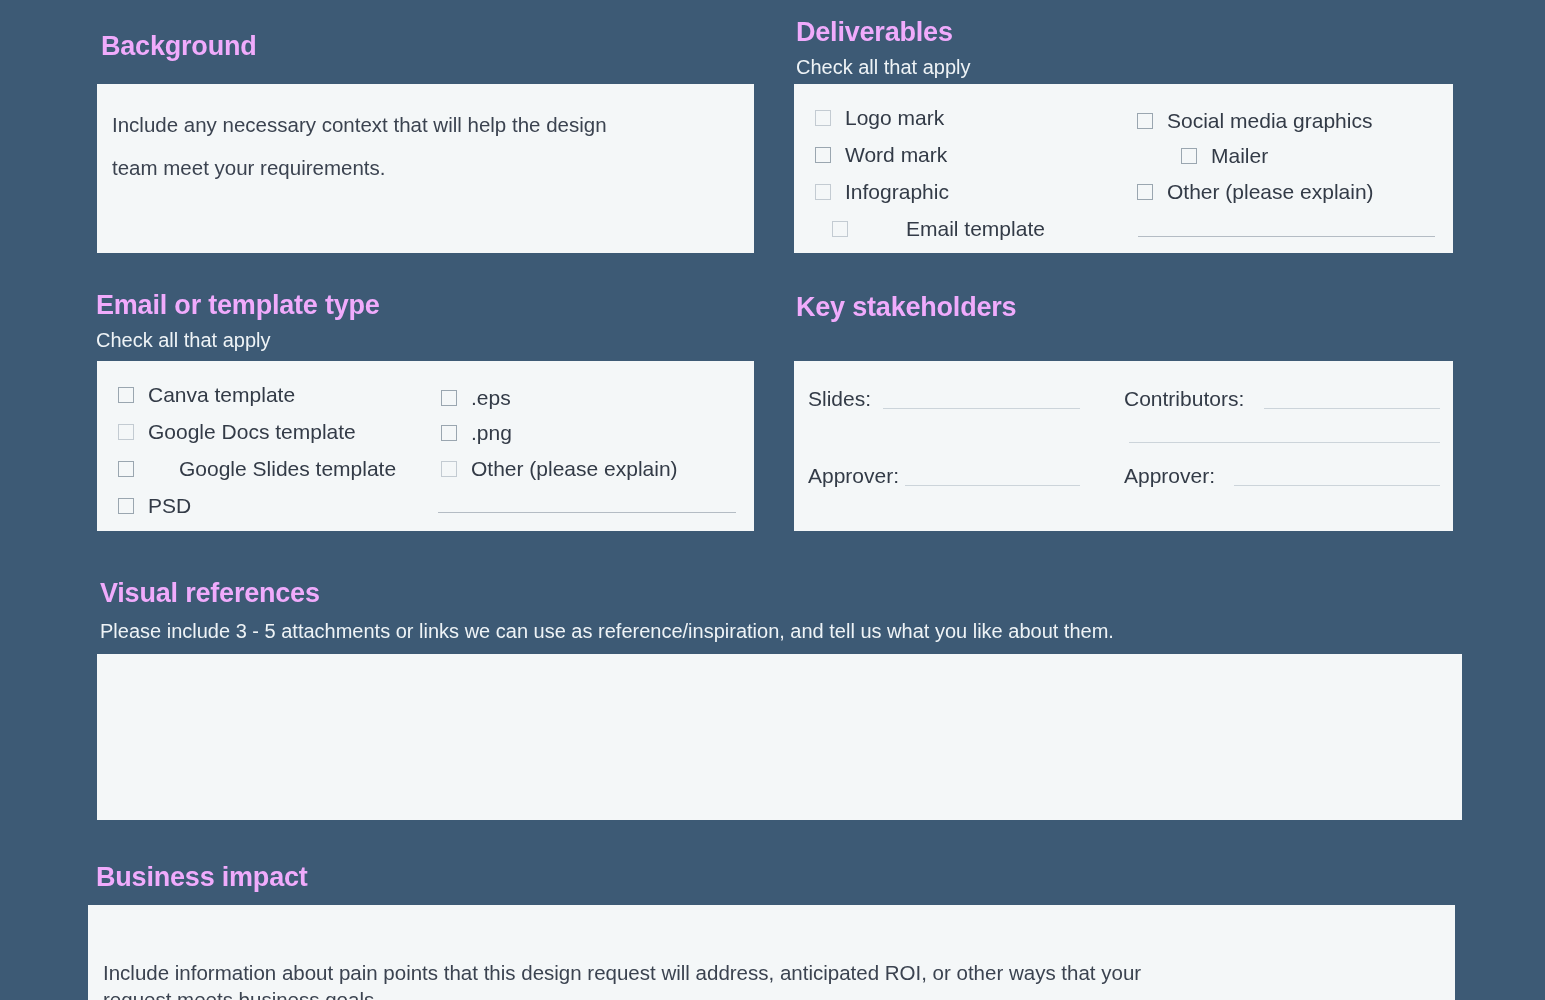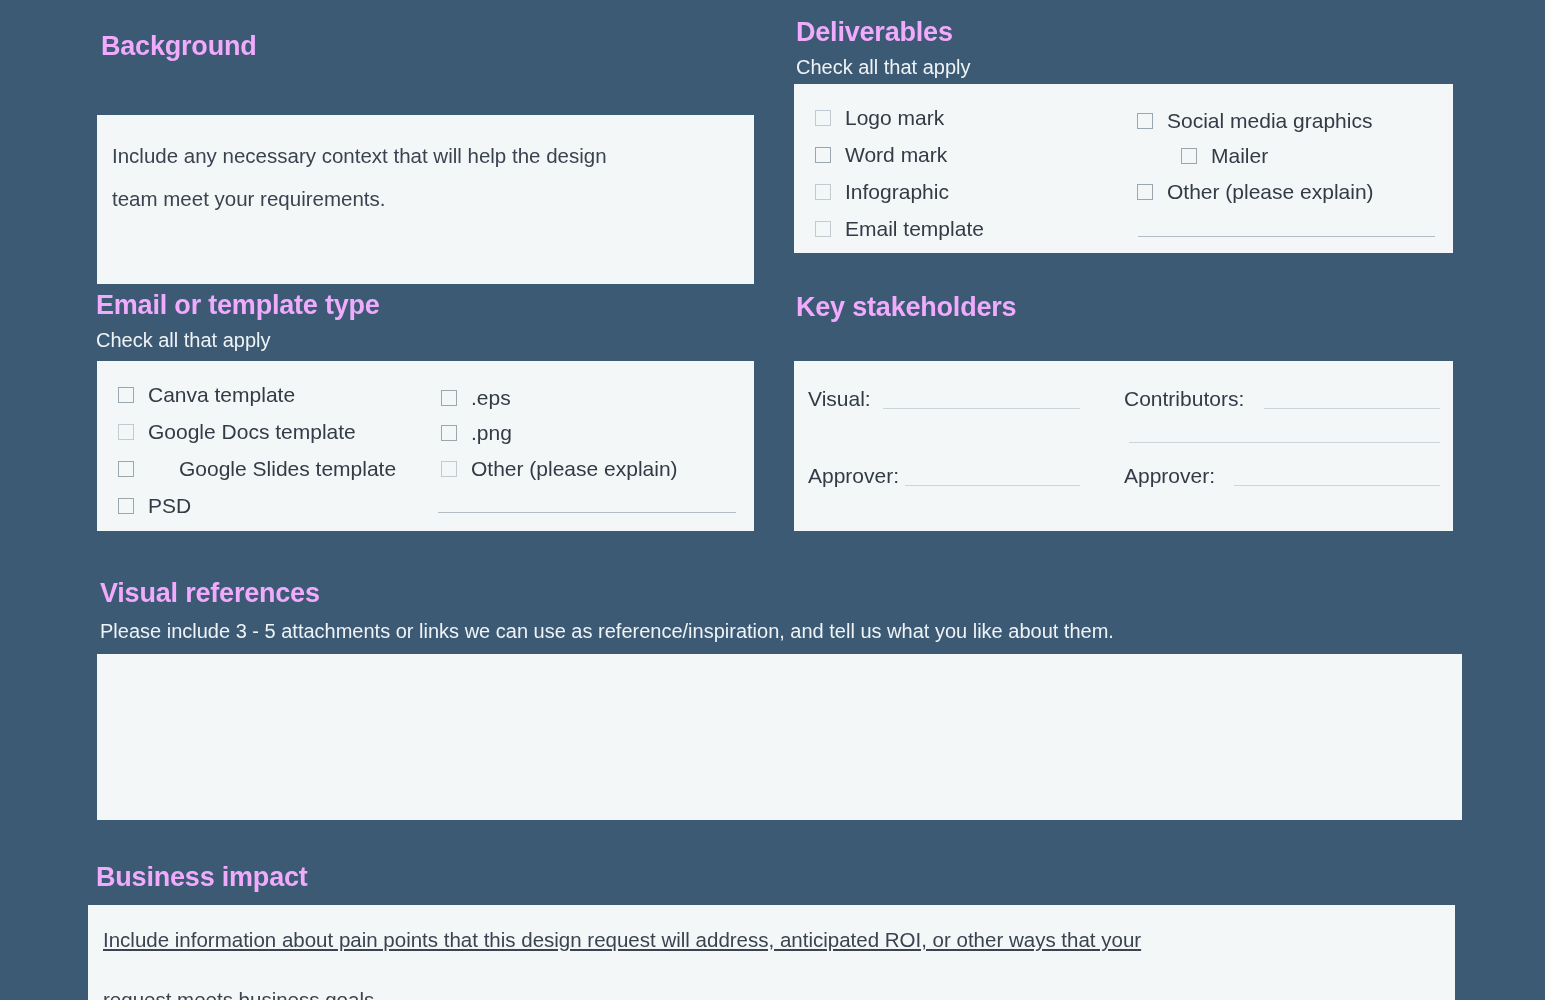--- a/index.html
+++ b/index.html
@@ -96,21 +96,21 @@
     white-space: nowrap;
   }
 </style>
 </head>
 <body>
 
 <div class="page">
 
   <div class="sec-title" style="left:101px; top:31px;">Background</div>
 
-  <div class="card" style="left:97px; top:84px; width:657px; height:169px;margin-top:31px;">
+  <div class="card" style="left:97px; top:84px; width:657px; height:169px;">
     <div class="body-text" style="left:15px; top:19px;">Include any necessary context that will help the design</div>
     <div class="body-text" style="left:15px; top:62px;">team meet your requirements.</div>
   </div>
 
   <div class="sec-title" style="left:796px; top:17px;">Deliverables</div>
   <div class="sec-sub" style="left:796px; top:56px;">Check all that apply</div>
 
   <div class="card" style="left:794px; top:84px; width:659px; height:169px;">
 
     <div class="chk-row" style="left:21px; top:23px;">
@@ -118,21 +118,21 @@
       <span class="chk-label">Logo mark</span>
     </div>
     <div class="chk-row" style="left:21px; top:60px;">
       <span class="chk-box dark"></span>
       <span class="chk-label">Word mark</span>
     </div>
     <div class="chk-row" style="left:21px; top:97px;">
       <span class="chk-box"></span>
       <span class="chk-label">Infographic</span>
     </div>
-    <div class="chk-row" style="left:21px; top:134px;">
+    <div class="chk-row" style="left:38px; top:134px;gap:44px;">
       <span class="chk-box"></span>
       <span class="chk-label">Email template</span>
     </div>
 
     <div class="chk-row" style="left:343px; top:26px;">
       <span class="chk-box dark"></span>
       <span class="chk-label">Social media graphics</span>
     </div>
     <div class="chk-row" style="left:343px; top:61px;padding-left:44px;">
       <span class="chk-box dark"></span>
@@ -178,21 +178,21 @@
     <div class="chk-row" style="left:344px; top:97px;">
       <span class="chk-box"></span>
       <span class="chk-label">Other (please explain)</span>
     </div>
     <div class="rule" style="left:341px; top:151px; width:298px;"></div>
   </div>
 
   <div class="sec-title" style="left:796px; top:292px;">Key stakeholders</div>
 
   <div class="card" style="left:794px; top:361px; width:659px; height:170px;">
-    <div class="stake-label" style="left:14px; top:26px;">Visual:</div>
+    <div class="stake-label" style="left:14px; top:26px;">Slides:</div>
     <div class="rule light" style="left:89px; top:47px; width:197px;"></div>
 
     <div class="stake-label" style="left:330px; top:26px;">Contributors:</div>
     <div class="rule light" style="left:470px; top:47px; width:176px;"></div>
     <div class="rule light" style="left:335px; top:81px; width:311px;"></div>
 
     <div class="stake-label" style="left:14px; top:103px;">Approver:</div>
     <div class="rule light" style="left:111px; top:124px; width:175px;"></div>
 
     <div class="stake-label" style="left:330px; top:103px;">Approver:</div>
@@ -202,17 +202,17 @@
   <div class="sec-title" style="left:100px; top:578px;">Visual references</div>
   <div class="sec-sub" style="left:100px; top:620px;">Please include 3 - 5 attachments or links we can use as reference/inspiration, and tell us what you like about them.</div>
 
   <div class="card" style="left:97px; top:654px; width:1365px; height:166px;">
     <div class="body-text" style="left:15px; top:19px;"></div>
   </div>
 
   <div class="sec-title" style="left:96px; top:862px;">Business impact</div>
 
   <div class="card" style="left:88px; top:905px; width:1367px; height:95px;">
-    <div class="body-text" style="left:15px; top:13px;text-decoration:underline;">Include information about pain points that this design request will address, anticipated ROI, or other ways that your</div>
+    <div class="body-text" style="left:15px; top:46px;">Include information about pain points that this design request will address, anticipated ROI, or other ways that your</div>
     <div class="body-text" style="left:15px; top:73px;">request meets business goals.</div>
   </div>
 
 </div>
 
 </body></html>

